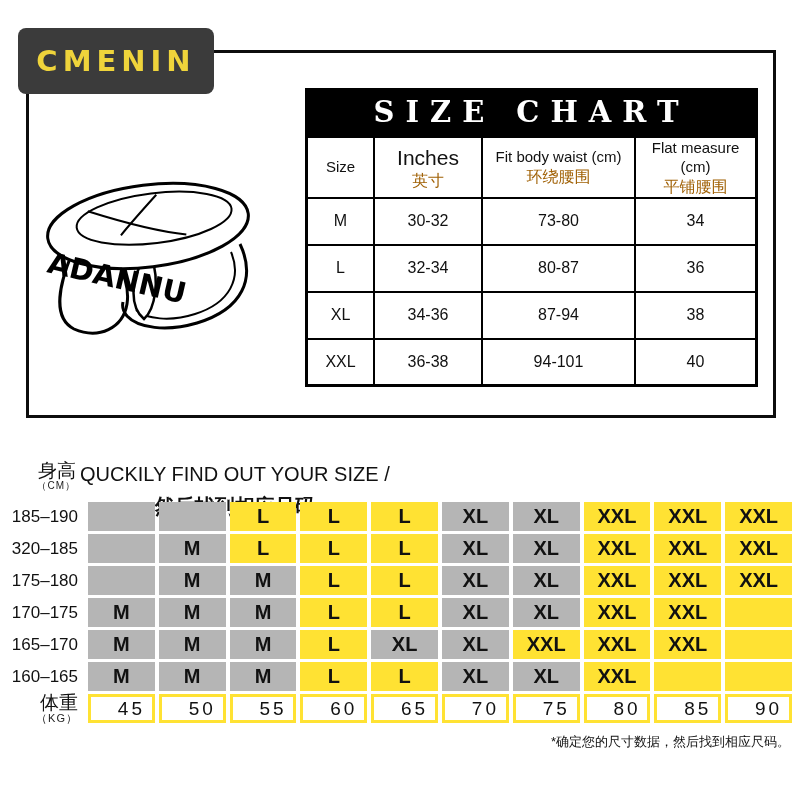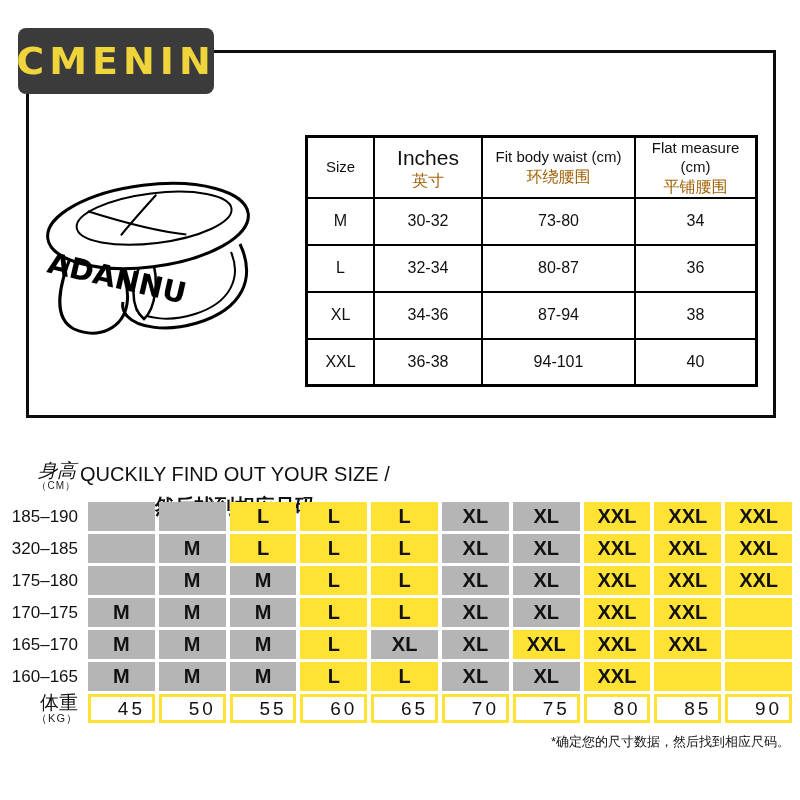--- a/index.html
+++ b/index.html
@@ -3,21 +3,21 @@
 <meta charset="utf-8">
 <style>
   html,body{margin:0;padding:0;background:#fff;}
   #canvas{position:relative;width:800px;height:800px;background:#fff;overflow:hidden;
           font-family:"Liberation Sans",sans-serif;color:#111;}
   .abs{position:absolute;}
 
   
   .logo{left:18px;top:28px;width:196px;height:66px;background:var(--logo-bg);
         border-radius:8px;display:flex;align-items:center;justify-content:center;}
-  .logo span{color:var(--logo-yellow);font-weight:bold;font-size:38px;letter-spacing:5px;
+  .logo span{color:var(--logo-yellow);font-weight:bold;font-size:29px;letter-spacing:5px;
              font-family:"DejaVu Sans",sans-serif;}
 
   
   .ln{background:#0d0d0d;}
 
   
   .flat{left:44px;top:134px;width:218px;height:20px;display:flex;align-items:center;}
   .flat .tickL{width:5px;height:17px;background:#000;}
   .flat .tickR{width:2px;height:17px;background:#000;}
   .flat .bar{flex:1;height:2px;background:#000;}
@@ -34,21 +34,21 @@
   .sc-table thead tr{height:58px;}
   .sc-table tbody tr{height:47px;}
   .sc-table td{font-size:16px;}
   .h-en{font-size:15px;line-height:1.25;}
   .h-en.big{font-size:21px;}
   .h-cn{font-size:16px;color:#a16207;line-height:1.2;}
   .c1{width:15%;} .c2{width:24%;} .c3{width:34%;} .c4{width:27%;}
 
   
   .height-lab{left:14px;top:461px;width:62px;text-align:right;line-height:1.05;}
-  .height-lab .big{font-size:19px;font-style:italic;}
+  .height-lab .big{font-size:19px;}
   .height-lab .small{font-size:10px;letter-spacing:1px;color:#222;}
   .finder-title{left:80px;top:463px;height:30px;display:flex;align-items:center;gap:7px;flex-direction:column;}
   .finder-title .en{font-size:20px;}
   .finder-title .cn{font-size:20px;font-weight:bold;}
 
   .finder-grid,.weight-row{left:10px;width:782px;display:grid;
         grid-template-columns:74px repeat(10,1fr);column-gap:4px;row-gap:3px;}
   .finder-grid{top:502px;grid-auto-rows:29px;}
   .weight-row{top:694px;grid-auto-rows:29px;}
   .row-lab{display:flex;align-items:center;justify-content:flex-end;padding-right:6px;
@@ -94,20 +94,21 @@
 
     <g transform="rotate(-7 122 60)">
       <ellipse cx="122" cy="60" rx="101" ry="41" fill="#fff" stroke="#000" stroke-width="3"></ellipse>
       <ellipse cx="129" cy="53" rx="78" ry="25" fill="#fff" stroke="#000" stroke-width="2"></ellipse>
       <path d="M 64,38 C 97,53 132,67 159,73" fill="none" stroke="#000" stroke-width="2"></path>
       <path d="M 134,30 C 119,43 104,56 94,66" fill="none" stroke="#000" stroke-width="2"></path>
     </g>
     <text x="20" y="106" transform="rotate(13 20 106)" font-size="29" font-weight="bold" fill="#000">ADANNU</text>
   </svg>
 
+  <div class="abs sc-head">SIZE CHART</div>
 
   <table class="abs sc-table">
     <colgroup>
         <col class="c1">
         <col class="c2">
         <col class="c3">
         <col class="c4">
       </colgroup>
     <thead>
       <tr>

